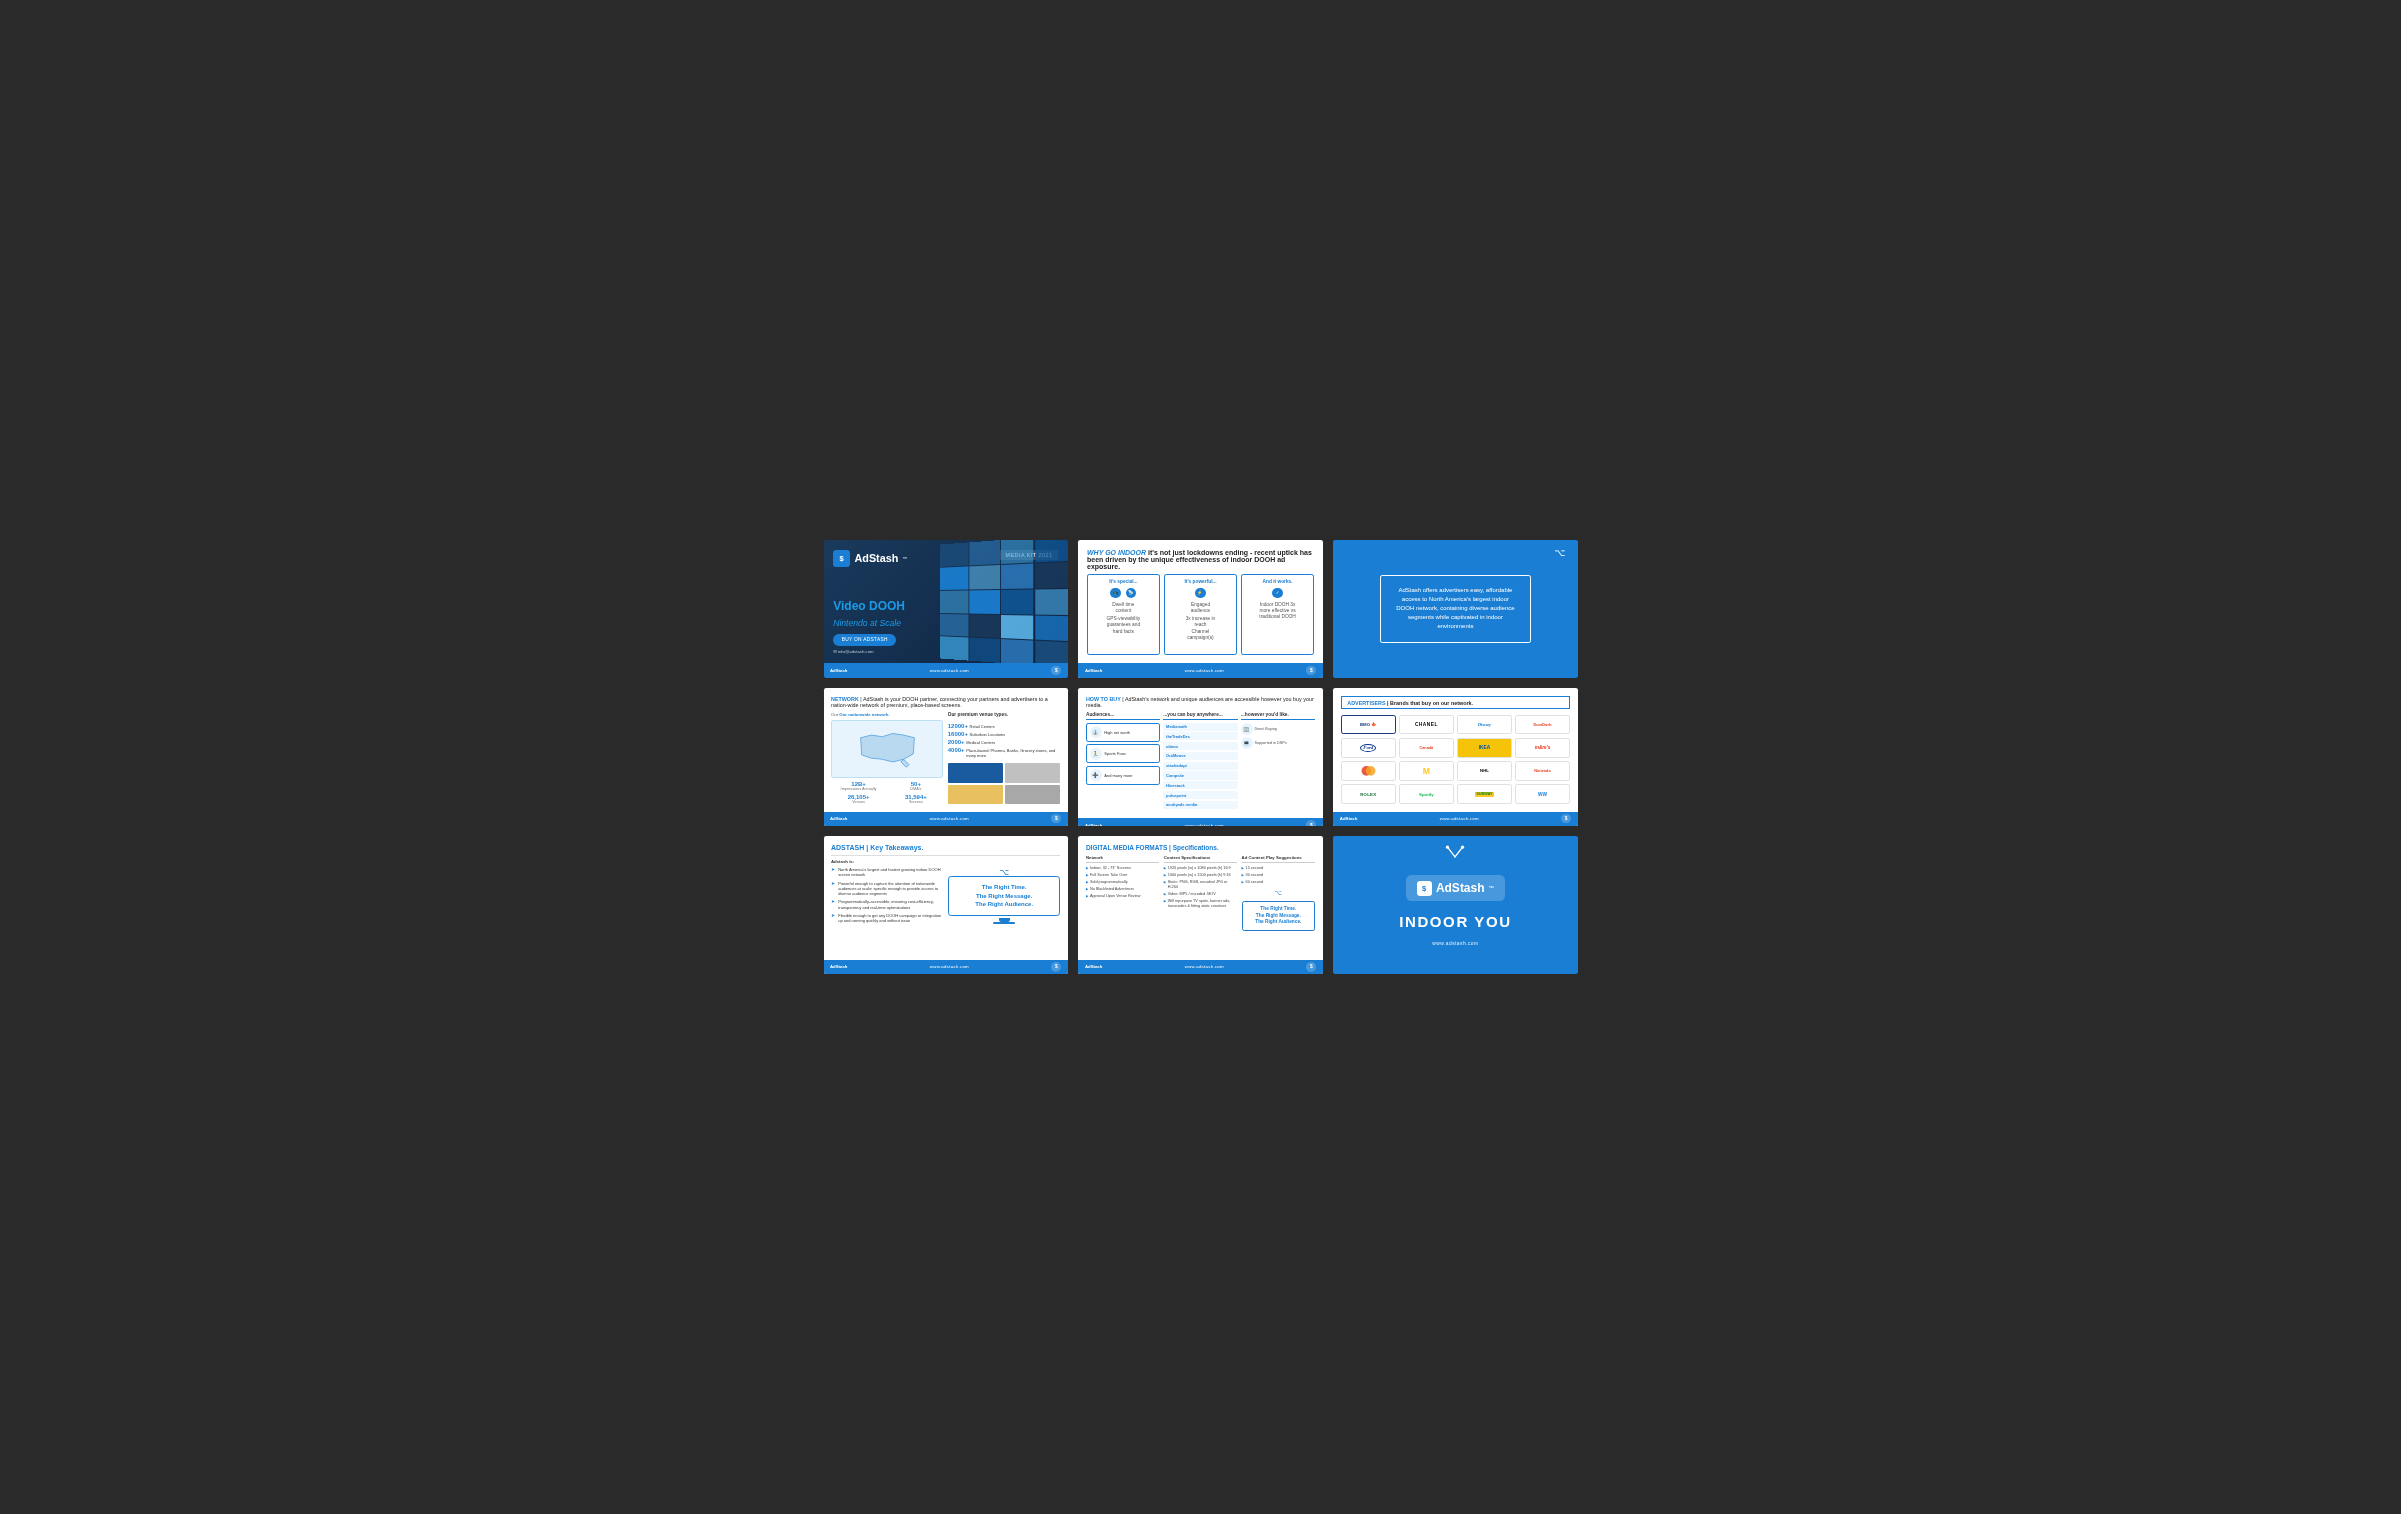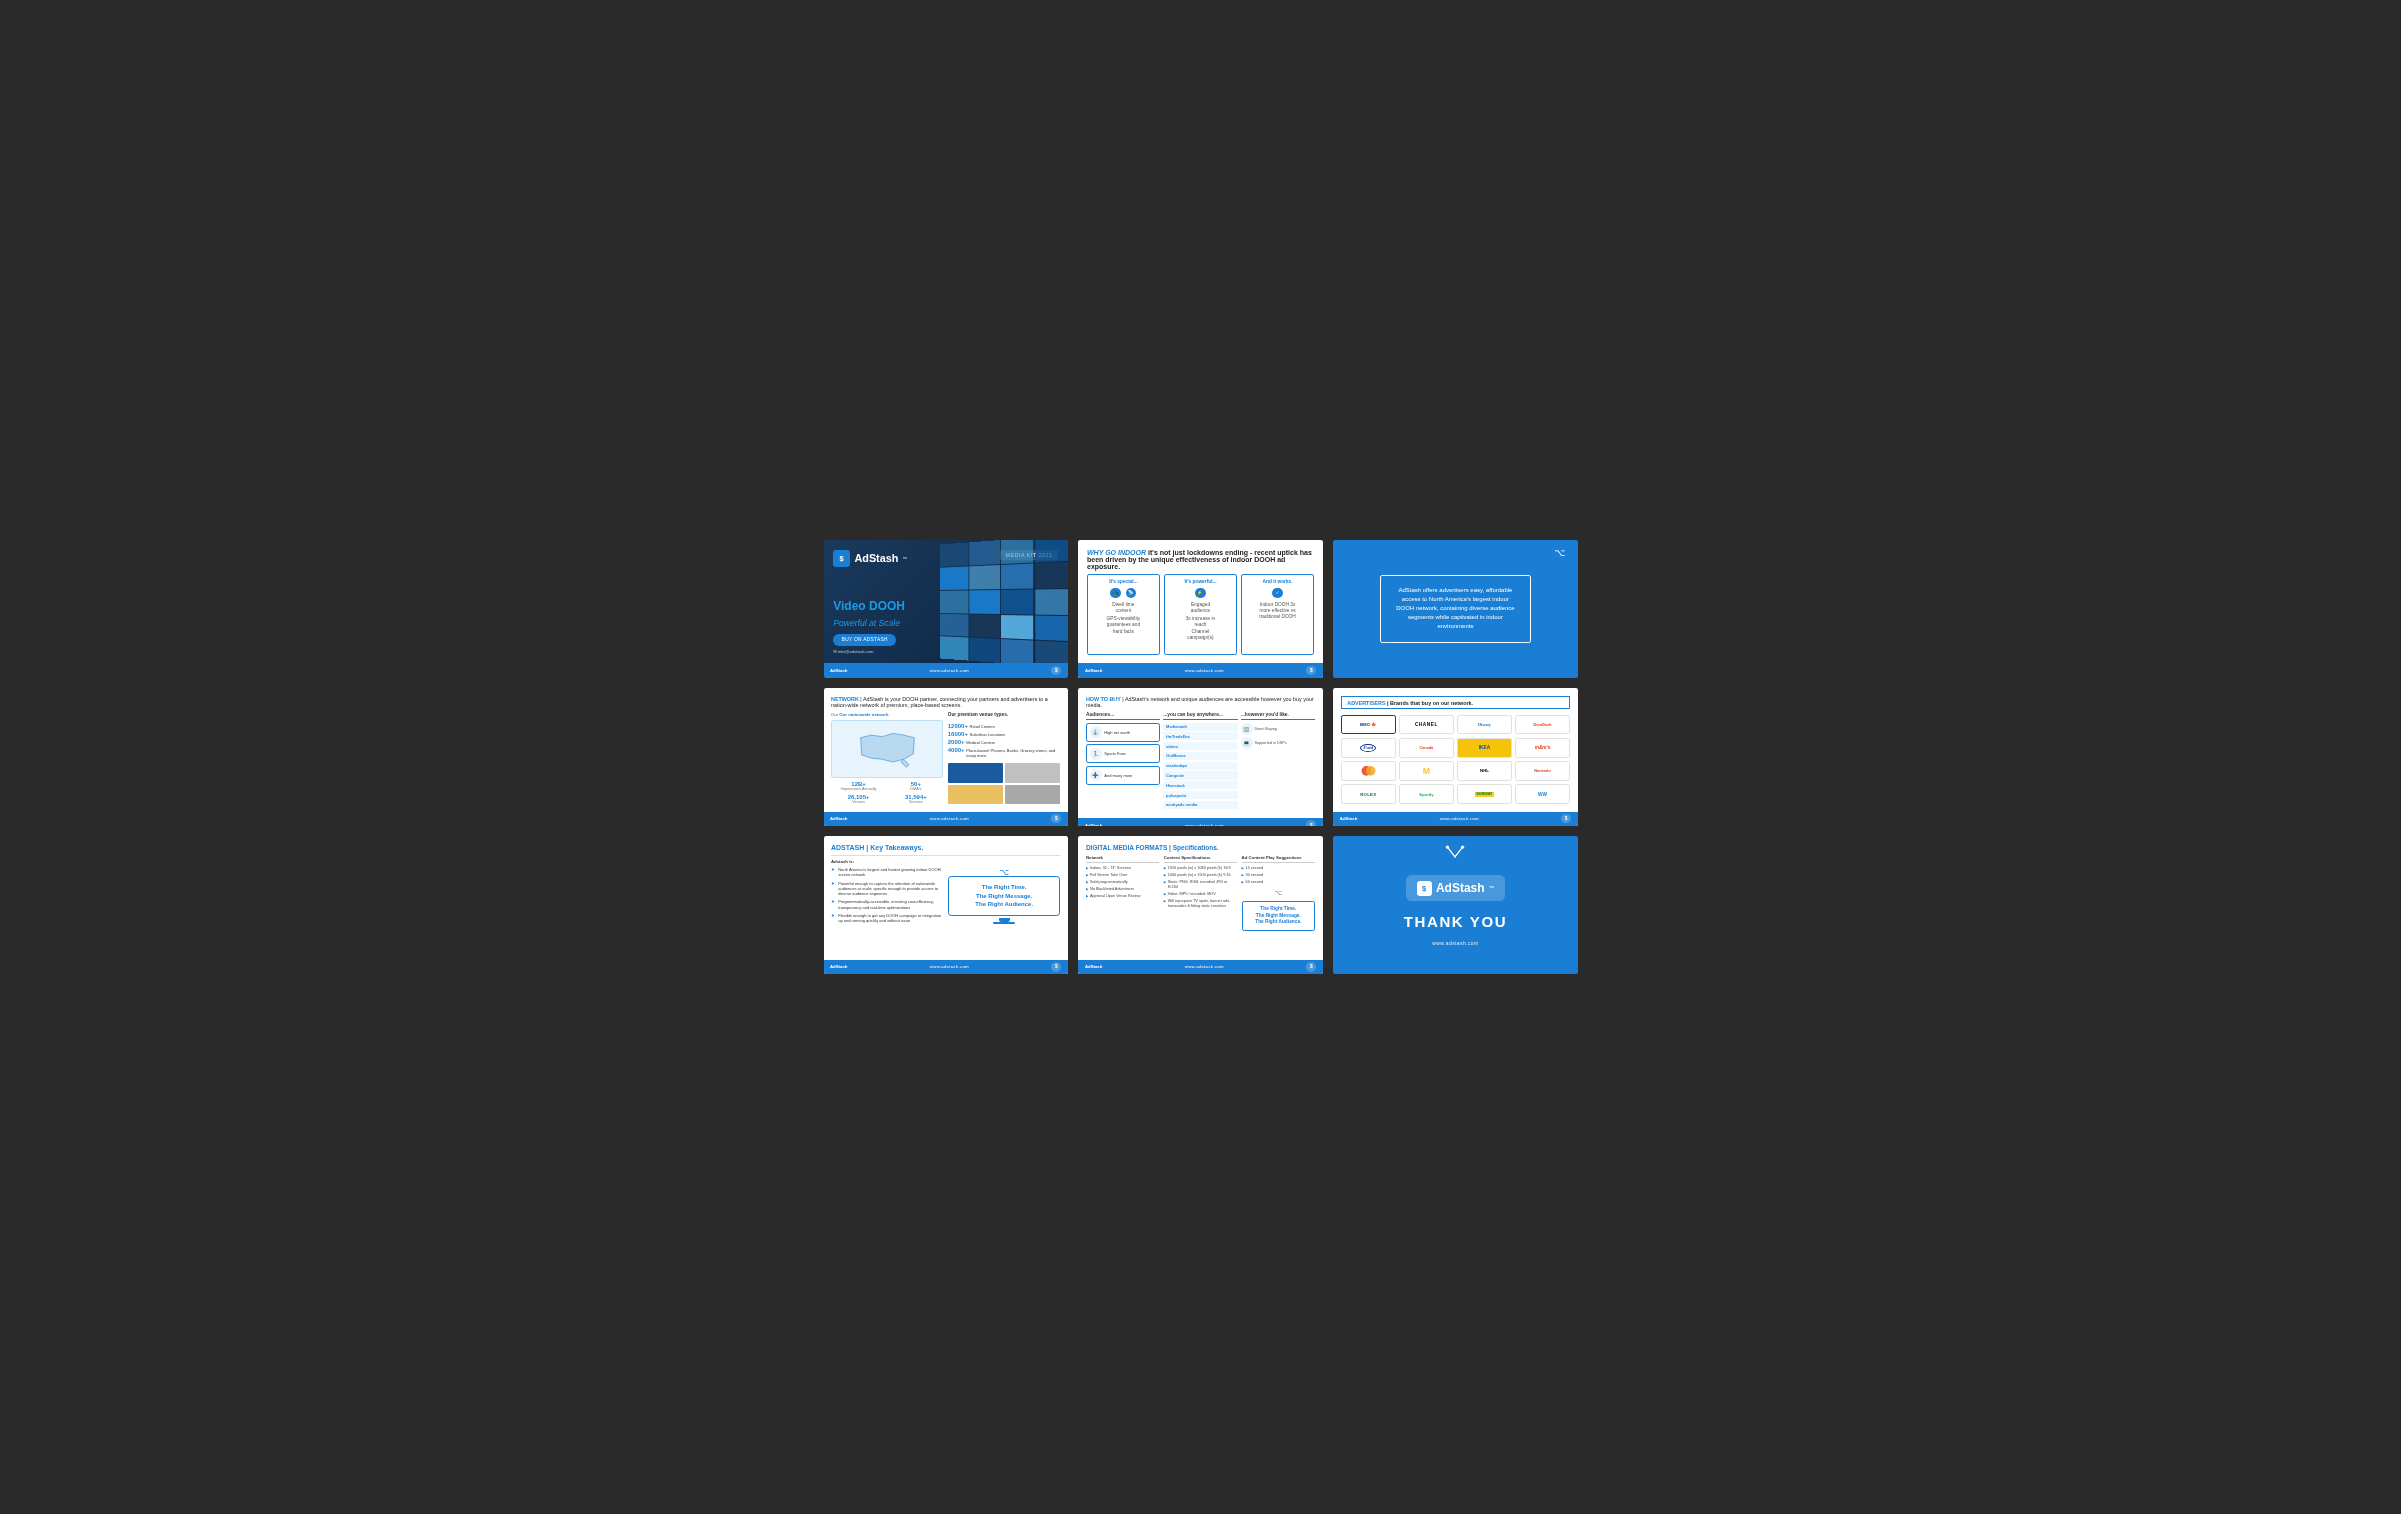--- a/index.html
+++ b/index.html
@@ -573,21 +573,21 @@
           <div class="tv-cell" style="background:#1a3a5c;"></div>
           <div class="tv-cell" style="background:#5ab5e8;"></div>
           <div class="tv-cell" style="background:#1a7fd4;"></div>
           <div class="tv-cell" style="background:#3a9bd5;"></div>
           <div class="tv-cell" style="background:#0d5a9e;"></div>
           <div class="tv-cell" style="background:#2d7dc4;"></div>
           <div class="tv-cell" style="background:#1a4e7c;"></div>
         </div>
       </div>
       <h1>Video DOOH</h1>
-      <div class="tagline">Powerful at Scale</div>
+      <div class="tagline">Nintendo at Scale</div>
       <div class="cta-btn">BUY ON ADSTASH</div>
       <div class="email">✉ info@adstash.com</div>
     </div>
     <div class="slide-footer">
       <span class="footer-logo">AdStash</span>
       <span class="footer-url">www.adstash.com</span>
       <div class="footer-icon">$</div>
     </div>
   </div>
 
@@ -943,20 +943,20 @@
         <circle cx="34" cy="4" r="3" fill="white"></circle>
       </svg>
     </div>
     <div class="content" style="padding-top:21.5px;">
       <div class="slide-9 content" style="padding:0;">
         <div class="slide-9 logo-box-large" style="background:rgba(255,255,255,0.2);border-radius:5.4px;padding:5.4px 10.8px;display:flex;align-items:center;gap:4.3px;">
           <div class="slide-9 logo-icon" style="background:white;color:#1a7fd4;width:15px;height:15px;border-radius:3.2px;display:flex;align-items:center;justify-content:center;font-weight:bold;font-size:7.5px;">$</div>
           <span style="color:white;font-size:12px;font-weight:bold;">AdStash</span>
           <span style="color:white;font-size:5.4px;vertical-align:super;">™</span>
         </div>
-        <h1 style="color:white;font-size:15px;font-weight:bold;letter-spacing:1.6px;margin-top:5.4px;">THANK YOU</h1>
+        <h1 style="color:white;font-size:15px;font-weight:bold;letter-spacing:1.6px;margin-top:5.4px;">INDOOR YOU</h1>
         <div style="color:rgba(255,255,255,0.9);font-size:4.8px;letter-spacing:0.5px;margin-top:4.3px;">www.adstash.com</div>
       </div>
     </div>
   </div>
 
 </div>
 
 
 </body></html>

